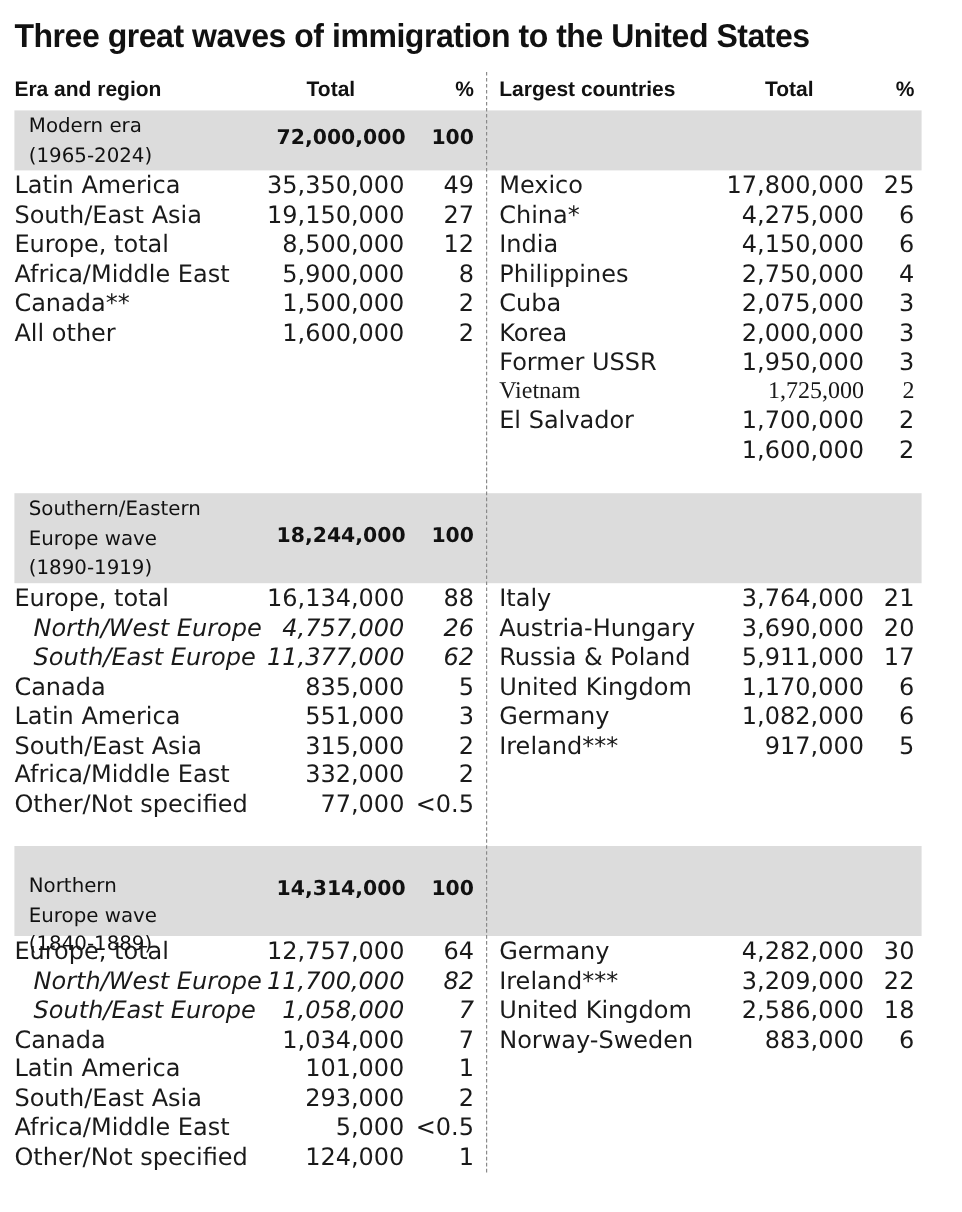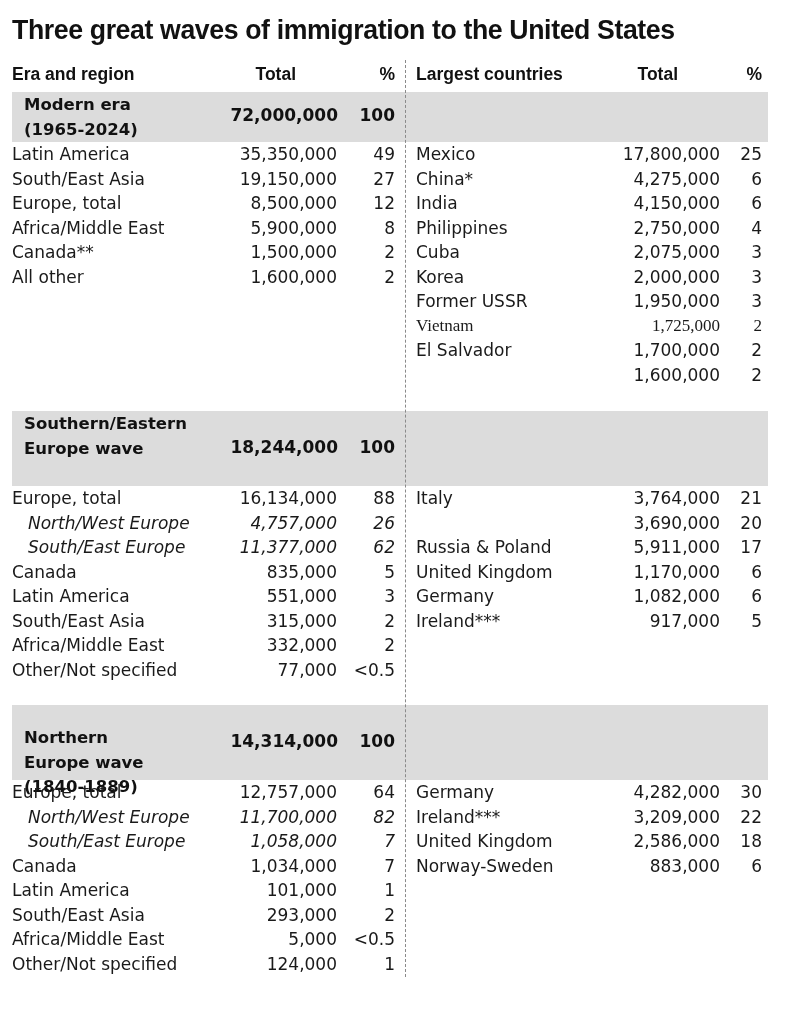--- a/index.html
+++ b/index.html
@@ -20,28 +20,28 @@
 
   .hdr { position: absolute; top: 64px; font-weight: bold; font-size: 17.5px; color: #111; }
   .hdr.left { text-align: left; }
   .hdr.right { text-align: right; }
 
   .band {
     position: absolute; left: 12px; width: 756px; background: #dcdcdc;
   }
   .band-label {
     position: absolute; left: 24px; font-family: "DejaVu Sans", sans-serif;
-    font-weight: bold; font-size: 16.5px; line-height: 24.5px; color: #111;
+    font-weight: normal; font-size: 16.5px; line-height: 24.5px; color: #111;
   }
   .band-total, .band-pct {
     position: absolute; font-family: "DejaVu Sans", sans-serif;
     font-weight: bold; font-size: 17px; color: #111; text-align: right;
   }
 
-  .row { position: absolute; height: 24.5px; font-family: "DejaVu Sans", sans-serif; font-size: 17px; line-height: 24.5px; color: #1a1a1a; }
+  .row { position: absolute; height: 24.5px; font-family: "DejaVu Sans", sans-serif; font-size: 20px; line-height: 24.5px; color: #1a1a1a; }
   .cell { position: absolute; top: 0; white-space: nowrap; }
   .c-name { left: 12px; }
   .c-name.sub { left: 28px; font-style: italic; }
   .c-total { right: 0; text-align: right; }
   .c-total.sub { font-style: italic; }
   .c-pct { text-align: right; }
   .c-pct.sub { font-style: italic; }
 
   .lrow { left: 0; width: 395px; }
   .lrow .c-total { right: 58px; }
@@ -148,20 +148,21 @@
       <div class="cell c-pct">2</div>
     </div>
     <div class="row rrow" style="top: 362.5px;">
       <div class="cell c-total">1,600,000</div>
       <div class="cell c-pct">2</div>
     </div>
     <div class="band" style="top: 411px; height: 75px;"></div>
     <div class="band-label" style="top: 412px;">
       <div class="">Southern/Eastern</div>
       <div class="">Europe wave</div>
+      <div class="">(1890-1919)</div>
     </div>
     <div class="band-total" style="top: 436.5px; right: 464px;">18,244,000</div>
     <div class="band-pct" style="top: 436.5px; right: 407px;">100</div>
     <div class="row lrow" style="top: 486px;">
       <div class="cell c-name">Europe, total</div>
       <div class="cell c-total">16,134,000</div>
       <div class="cell c-pct">88</div>
     </div>
     <div class="row lrow" style="top: 510.5px;">
       <div class="cell c-name sub">North/West Europe</div>
@@ -197,20 +198,21 @@
       <div class="cell c-name">Other/Not specified</div>
       <div class="cell c-total">77,000</div>
       <div class="cell c-pct">&lt;0.5</div>
     </div>
     <div class="row rrow" style="top: 486px;">
       <div class="cell c-cname">Italy</div>
       <div class="cell c-total">3,764,000</div>
       <div class="cell c-pct">21</div>
     </div>
     <div class="row rrow" style="top: 510.5px;">
+      <div class="cell c-cname">Austria-Hungary</div>
       <div class="cell c-total">3,690,000</div>
       <div class="cell c-pct">20</div>
     </div>
     <div class="row rrow" style="top: 535px;">
       <div class="cell c-cname">Russia &amp; Poland</div>
       <div class="cell c-total">5,911,000</div>
       <div class="cell c-pct">17</div>
     </div>
     <div class="row rrow" style="top: 559.5px;">
       <div class="cell c-cname">United Kingdom</div>

